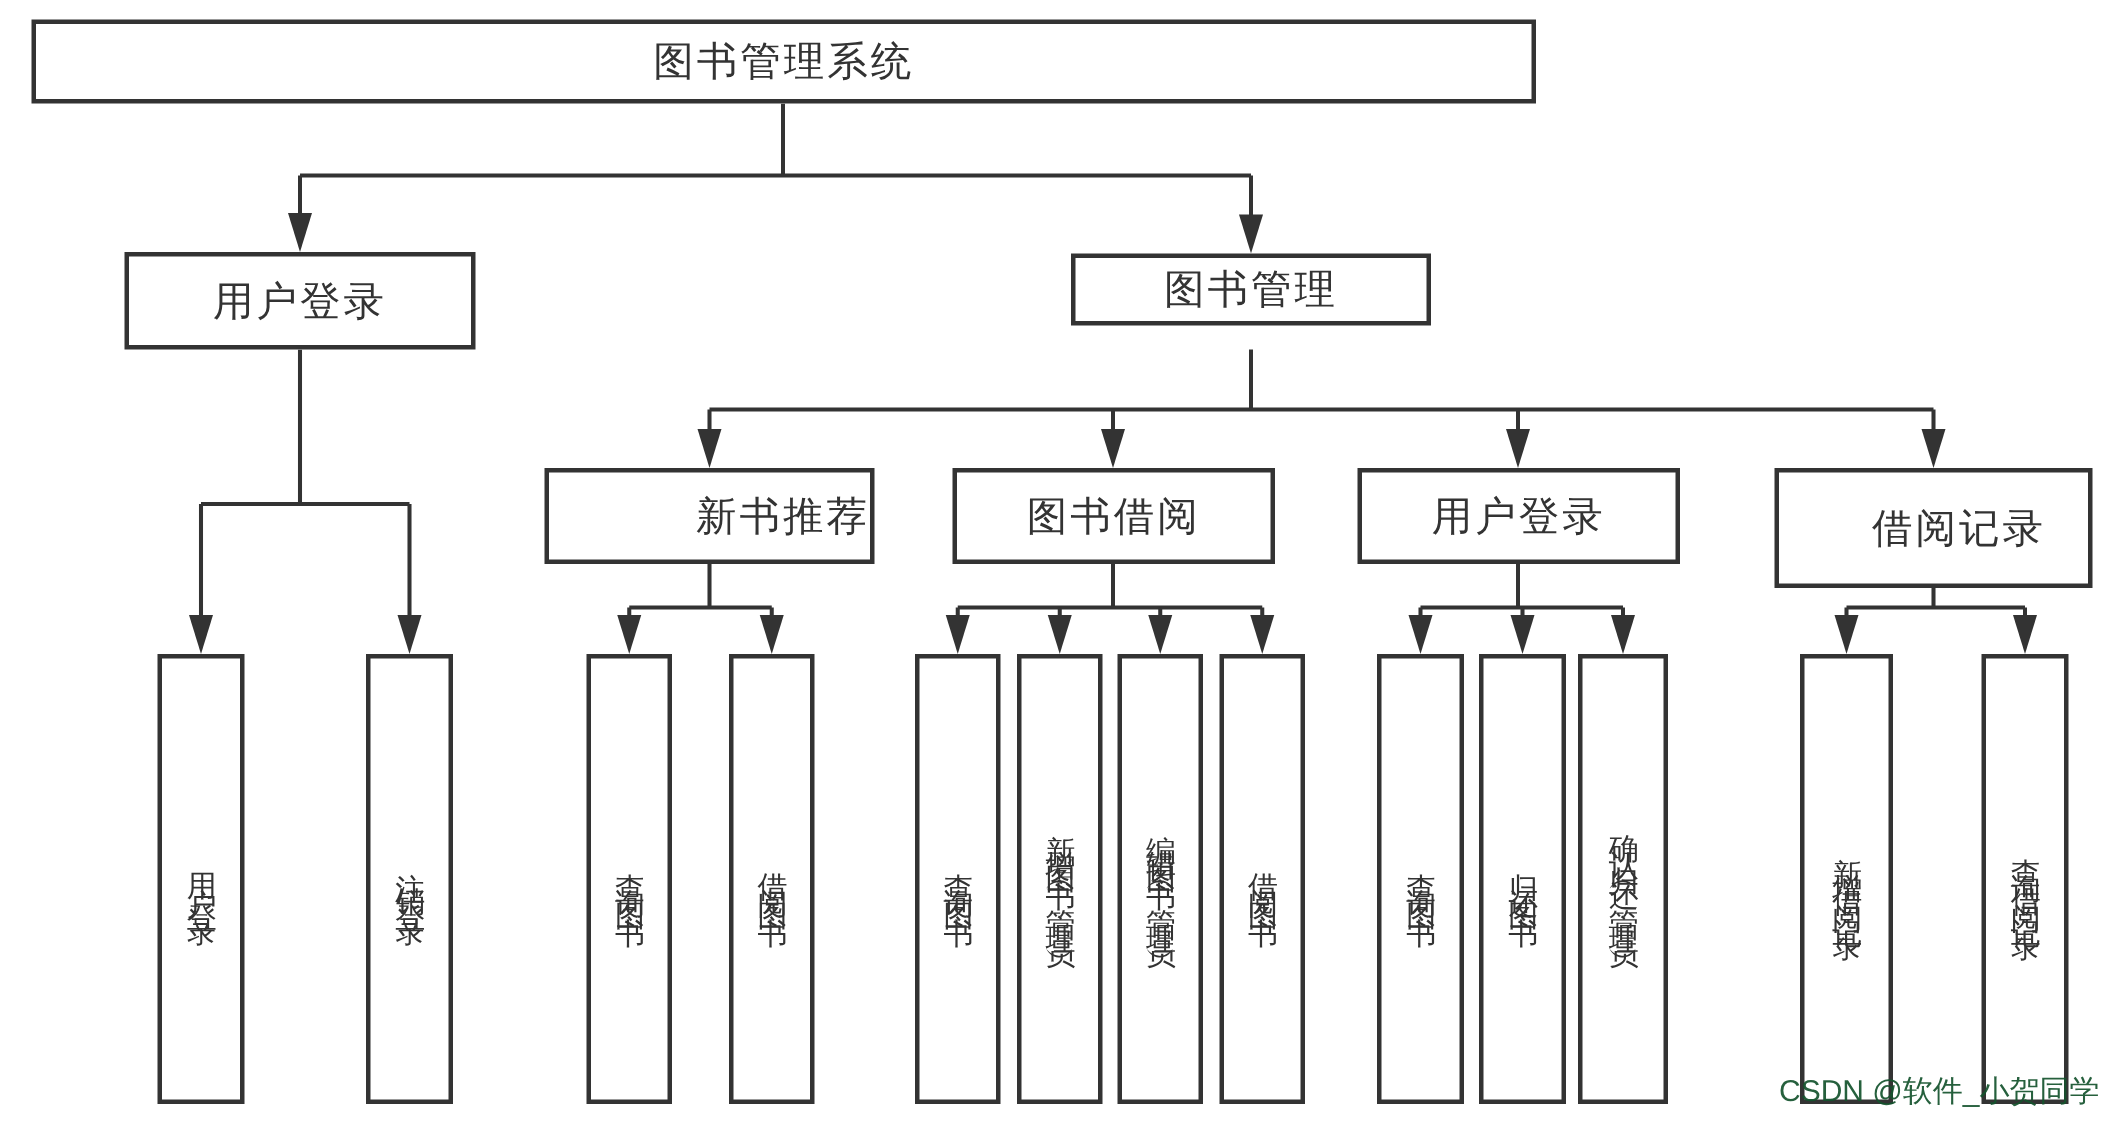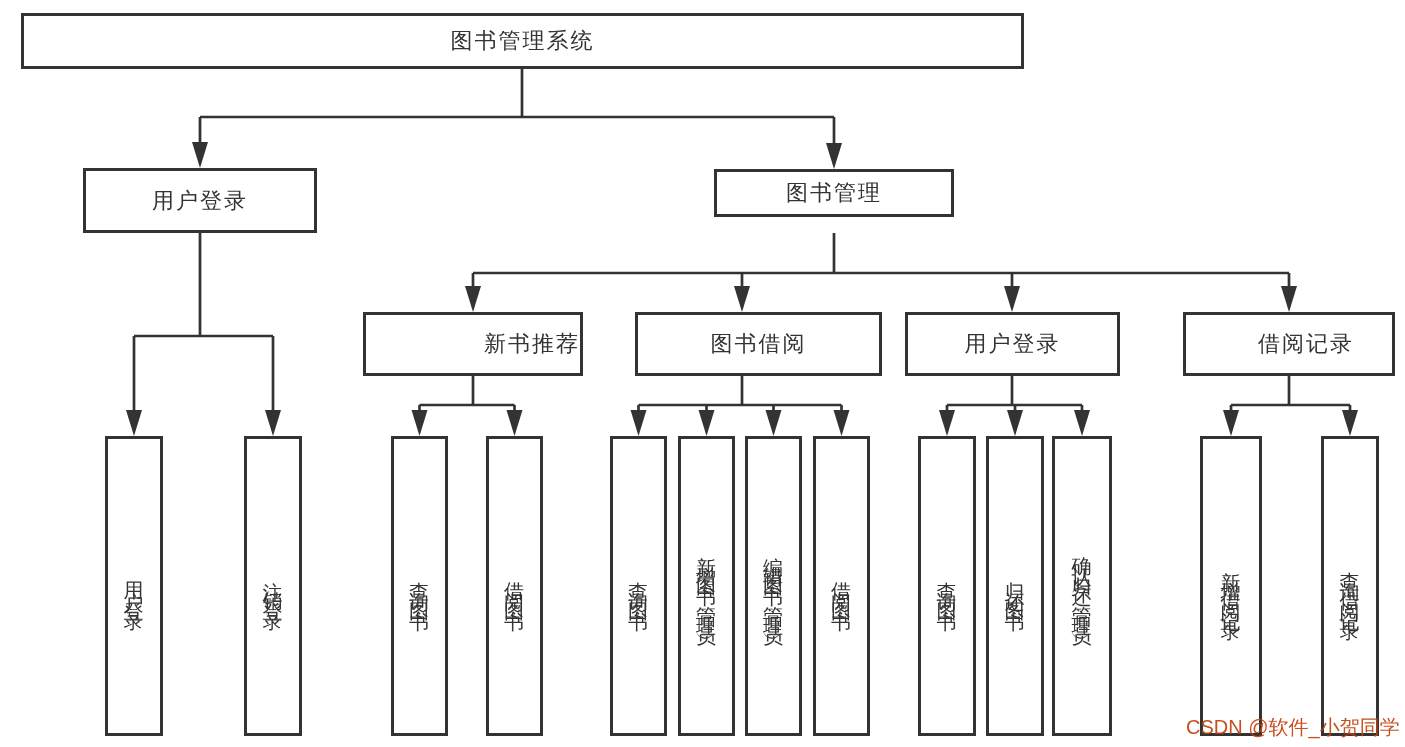--- a/index.html
+++ b/index.html
@@ -29,37 +29,37 @@
     position: absolute;
     box-sizing: border-box;
     background: #ffffff;
     border: 3px solid #333333;
     display: flex;
     align-items: center;
     justify-content: center;
     z-index: 2;
   }
   .node.h span {
-    font-size: 22px;
+    font-size: 27px;
     letter-spacing: 2px;
     white-space: nowrap;
   }
   .node.v span {
     writing-mode: vertical-rl;
     text-orientation: mixed;
     font-size: 20px;
     letter-spacing: 10px;
     line-height: 1;
   }
   .watermark {
     position: absolute;
     left: 1186px;
     top: 714px;
     font-size: 20px;
-    color: #c2410c;
+    color: #14532d;
     opacity: 0.92;
     white-space: nowrap;
     z-index: 3;
   }
 </style>
 </head>
 <body>
 
 <div class="canvas">
 
@@ -145,27 +145,27 @@
   <div class="node h" style="left:83px; top:168px; width:234px; height:65px;">
     <span>用户登录</span>
   </div>
   <div class="node h" style="left:714px; top:169px; width:240px; height:48px;">
     <span>图书管理</span>
   </div>
 
   <div class="node h" style="left:363px; top:312px; width:220px; height:64px;justify-content:flex-end;">
     <span>新书推荐</span>
   </div>
-  <div class="node h" style="left:635px; top:312px; width:247px; height:64px;">
+  <div class="node h" style="left:635px; top:312px; width:215px; height:64px;">
     <span>图书借阅</span>
   </div>
   <div class="node h" style="left:905px; top:312px; width:215px; height:64px;">
     <span>用户登录</span>
   </div>
-  <div class="node h" style="left:1183px; top:312px; width:212px; height:64px;padding-left:34px;">
+  <div class="node h" style="left:1183px; top:312px; width:212px; height:80px;padding-left:34px;">
     <span>借阅记录</span>
   </div>
 
   <div class="node v" style="left:105px; top:436px; width:58px; height:300px;">
     <span>用户登录</span>
   </div>
   <div class="node v" style="left:244px; top:436px; width:58px; height:300px;">
     <span>注销登录</span>
   </div>
 

